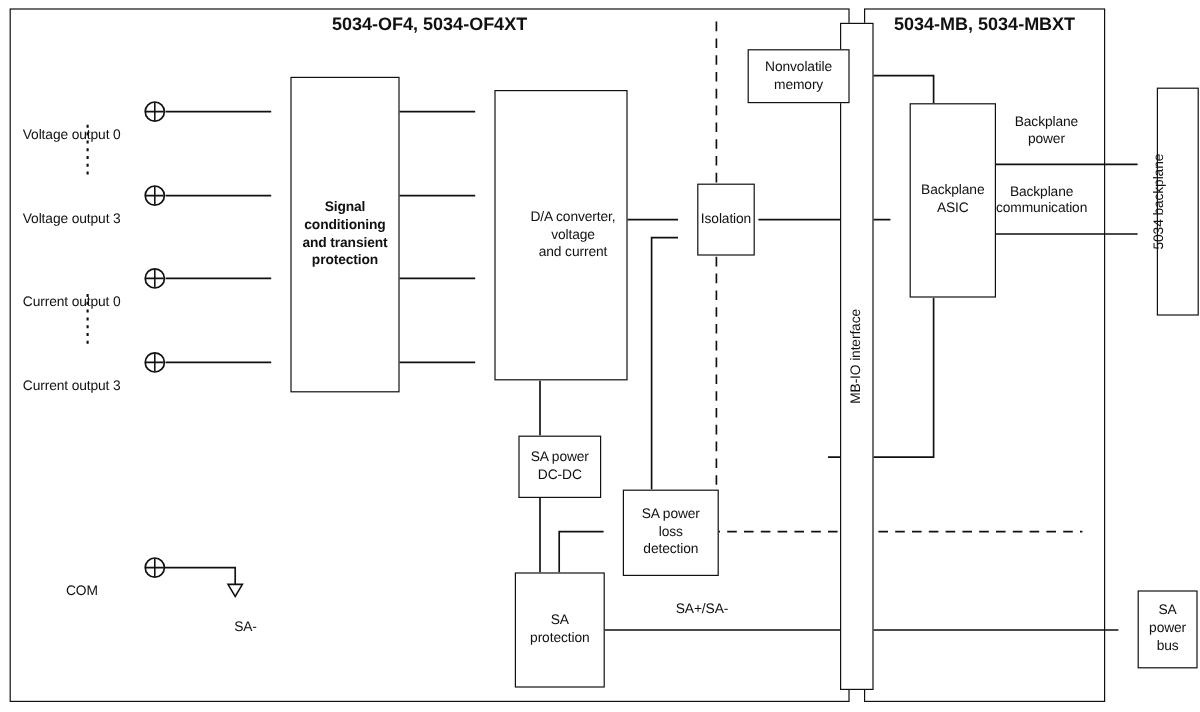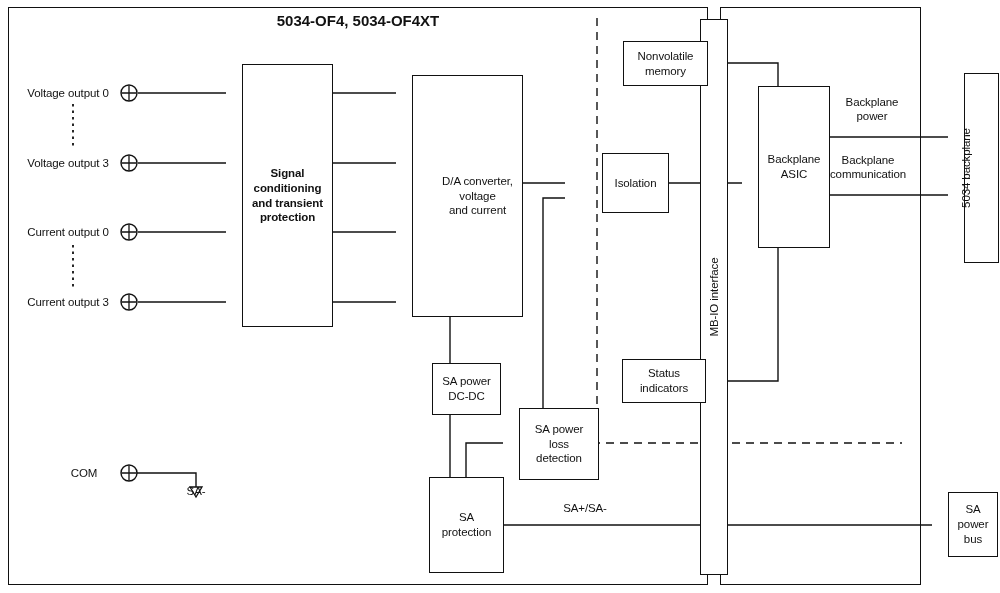--- a/index.html
+++ b/index.html
@@ -11,21 +11,21 @@
   .outer{position:absolute;border:1.6px solid #111;box-sizing:border-box;z-index:1;background:#fff;}
   #svg-layer{position:absolute;left:0;top:0;z-index:2;pointer-events:none;}
   .bar{position:absolute;border:1.5px solid #111;box-sizing:border-box;background:#fff;z-index:3;}
   .block{
     position:absolute;border:1.4px solid #111;box-sizing:border-box;background:#fff;z-index:4;
     display:flex;align-items:center;justify-content:center;text-align:center;
     font-size:11.5px;line-height:1.3;white-space:pre-line;letter-spacing:-0.1px;margin-left:16px;
   }
   .lbl{position:absolute;z-index:5;font-size:11.5px;line-height:1.25;letter-spacing:-0.1px;white-space:pre-line;}
   .title{font-weight:bold;font-size:15px;text-align:center;letter-spacing:0;}
-  .right-align{text-align:center;}
+  .right-align{text-align:left;margin-top:20px;}
   .center{text-align:center;}
   .vtext{
     position:absolute;z-index:5;font-size:11.5px;white-space:nowrap;letter-spacing:-0.1px;
     transform:translate(-50%,-50%) rotate(-90deg);
   }
 </style>
 </head>
 <body>
 
 <div id="canvas">
@@ -101,49 +101,48 @@
   <div class="bar" style="left:700px;top:19px;width:28px;height:556px;"></div>
   <div class="vtext" style="left:714px;top:297px;">MB-IO interface</div>
 
   <div class="block" style="left:226px;top:64px;width:91px;height:263px;font-weight:bold;">Signal
 conditioning
 and transient
 protection</div>
   <div class="block" style="left:396px;top:75px;width:111px;height:242px;padding-left:20px;">D/A converter,
 voltage
 and current</div>
-  <div class="block" style="left:586px;top:153px;width:67px;height:60px;">Isolation</div>
+  <div class="block" style="left:565px;top:153px;width:48px;height:60px;">Isolation</div>
   <div class="block" style="left:607px;top:41px;width:85px;height:45px;">Nonvolatile
 memory</div>
   <div class="block" style="left:742px;top:86px;width:72px;height:162px;">Backplane
 ASIC</div>
-  <div class="block" style="left:606px;top:359px;width:84px;height:44px;">Status
-indicators</div>
   <div class="block" style="left:416px;top:363px;width:69px;height:52px;">SA power
 DC-DC</div>
   <div class="block" style="left:503px;top:408px;width:80px;height:72px;">SA power
 loss
 detection</div>
   <div class="block" style="left:413px;top:477px;width:75px;height:96px;">SA
 protection</div>
   <div class="block" style="left:932px;top:492px;width:50px;height:65px;">SA
 power
 bus</div>
 
   <div class="block" style="left:948px;top:73px;width:35px;height:190px;"></div>
   <div class="vtext" style="left:966px;top:168px;">5034 backplane</div>
 
   <div class="lbl title" style="left:8px;top:12px;width:700px;">5034-OF4, 5034-OF4XT</div>
+  <div class="lbl title" style="left:720px;top:12px;width:201px;">5034-MB, 5034-MBXT</div>
 
   <div class="lbl right-align" style="left:19px;top:86px;width:98px;">Voltage output 0</div>
   <div class="lbl right-align" style="left:19px;top:156px;width:98px;">Voltage output 3</div>
   <div class="lbl right-align" style="left:19px;top:225px;width:98px;">Current output 0</div>
   <div class="lbl right-align" style="left:19px;top:295px;width:98px;">Current output 3</div>
   <div class="lbl right-align" style="left:55px;top:466px;width:58px;">COM</div>
-  <div class="lbl center" style="left:178px;top:484px;width:36px;">SA-</div>
+  <div class="lbl center" style="left:178px;top:516px;width:36px;text-align:right;">SA-</div>
 
   <div class="lbl center" style="left:827px;top:95px;width:90px;">Backplane
 power</div>
   <div class="lbl center" style="left:811px;top:153px;width:114px;">Backplane
 communication</div>
   <div class="lbl center" style="left:545px;top:501px;width:80px;">SA+/SA-</div>
 
 </div>
 
 </body></html>

